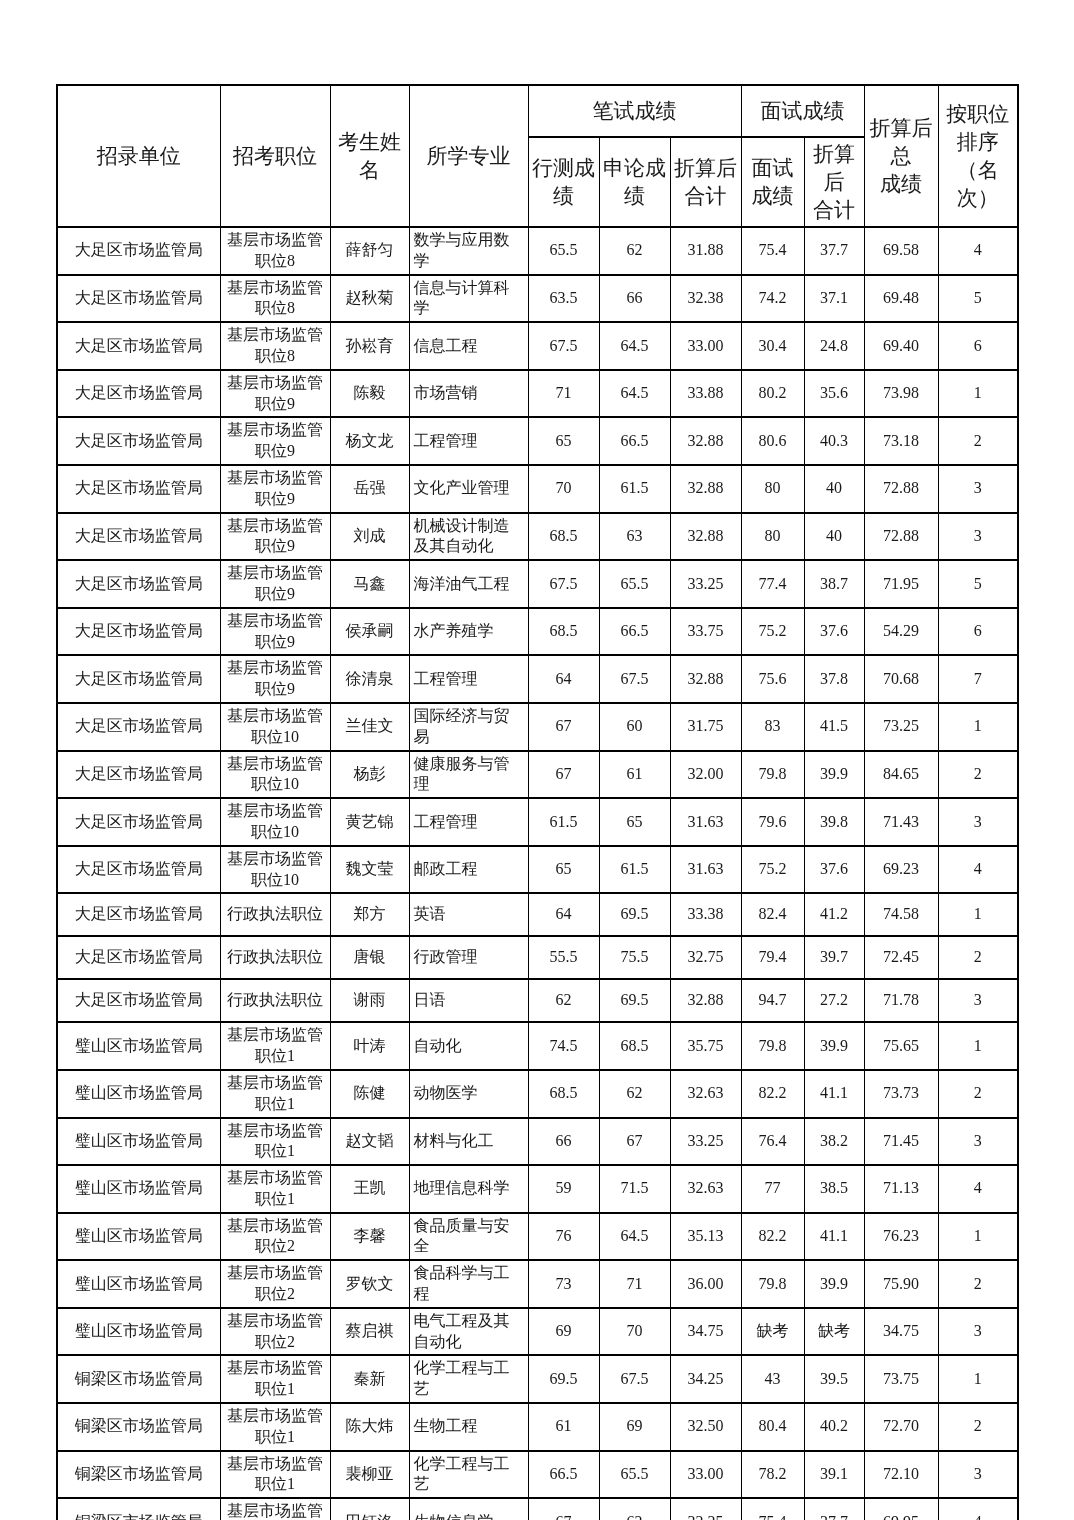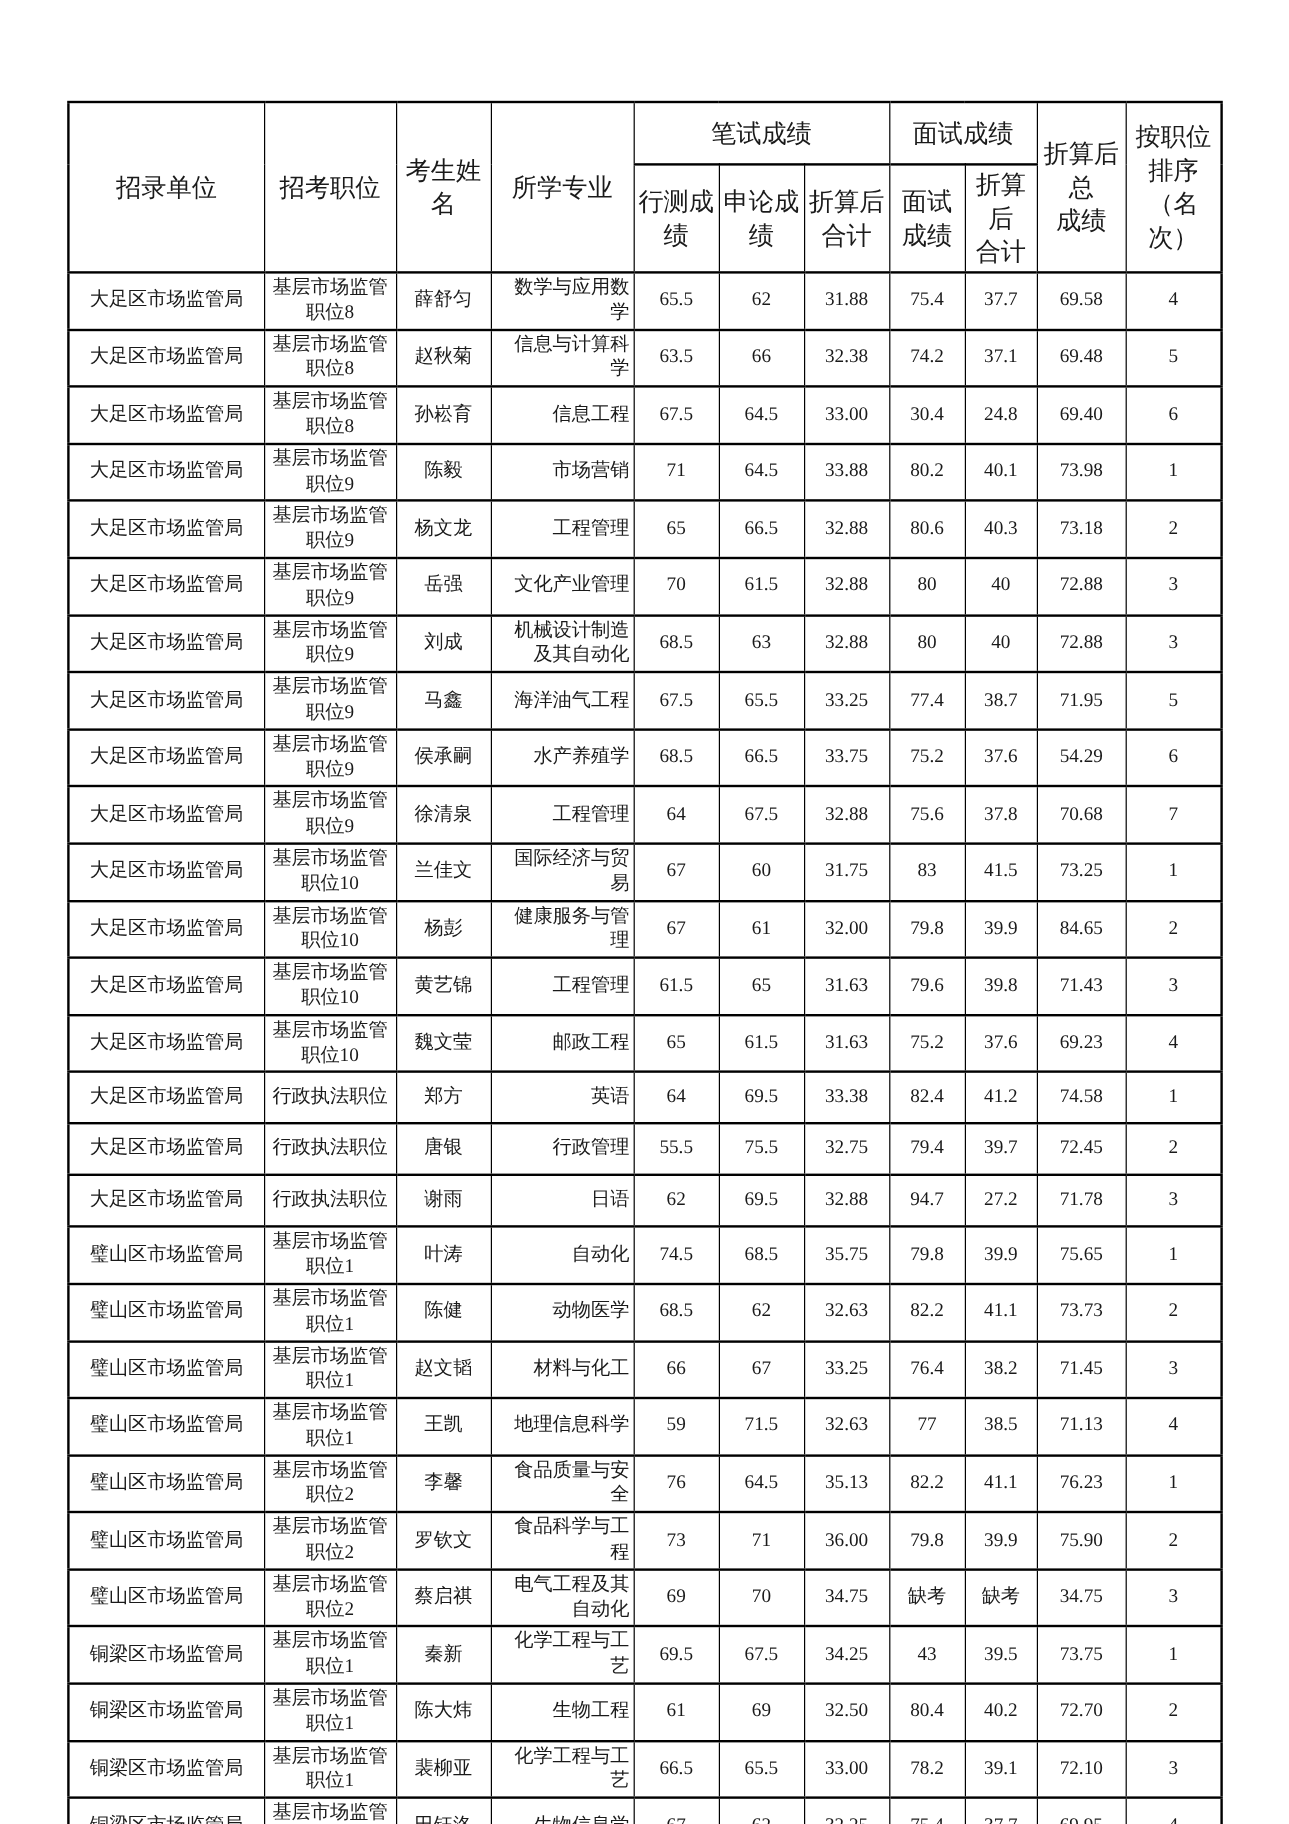--- a/index.html
+++ b/index.html
@@ -44,21 +44,21 @@
   }
   .score-table tbody tr {
     height: 43px;
   }
   .score-table td {
     font-size: 16px;
     padding: 2px 3px;
     line-height: 1.3;
   }
   .score-table td.major-cell {
-    text-align: right;
+    text-align: left;
     padding-left: 4px;
   }
 </style>
 </head>
 <body>
 
 <div class="sheet">
   <table class="score-table">
     <colgroup>
       <col style="width:163px">
@@ -138,21 +138,21 @@
   </tr>
         <tr>
     <td>大足区市场监管局</td>
     <td>基层市场监管职位9</td>
     <td>陈毅</td>
     <td class="major-cell">市场营销</td>
     <td>71</td>
     <td>64.5</td>
     <td>33.88</td>
     <td>80.2</td>
-    <td>40.1</td>
+    <td>35.6</td>
     <td>73.98</td>
     <td>1</td>
   </tr>
         <tr>
     <td>大足区市场监管局</td>
     <td>基层市场监管职位9</td>
     <td>杨文龙</td>
     <td class="major-cell">工程管理</td>
     <td>65</td>
     <td>66.5</td>

